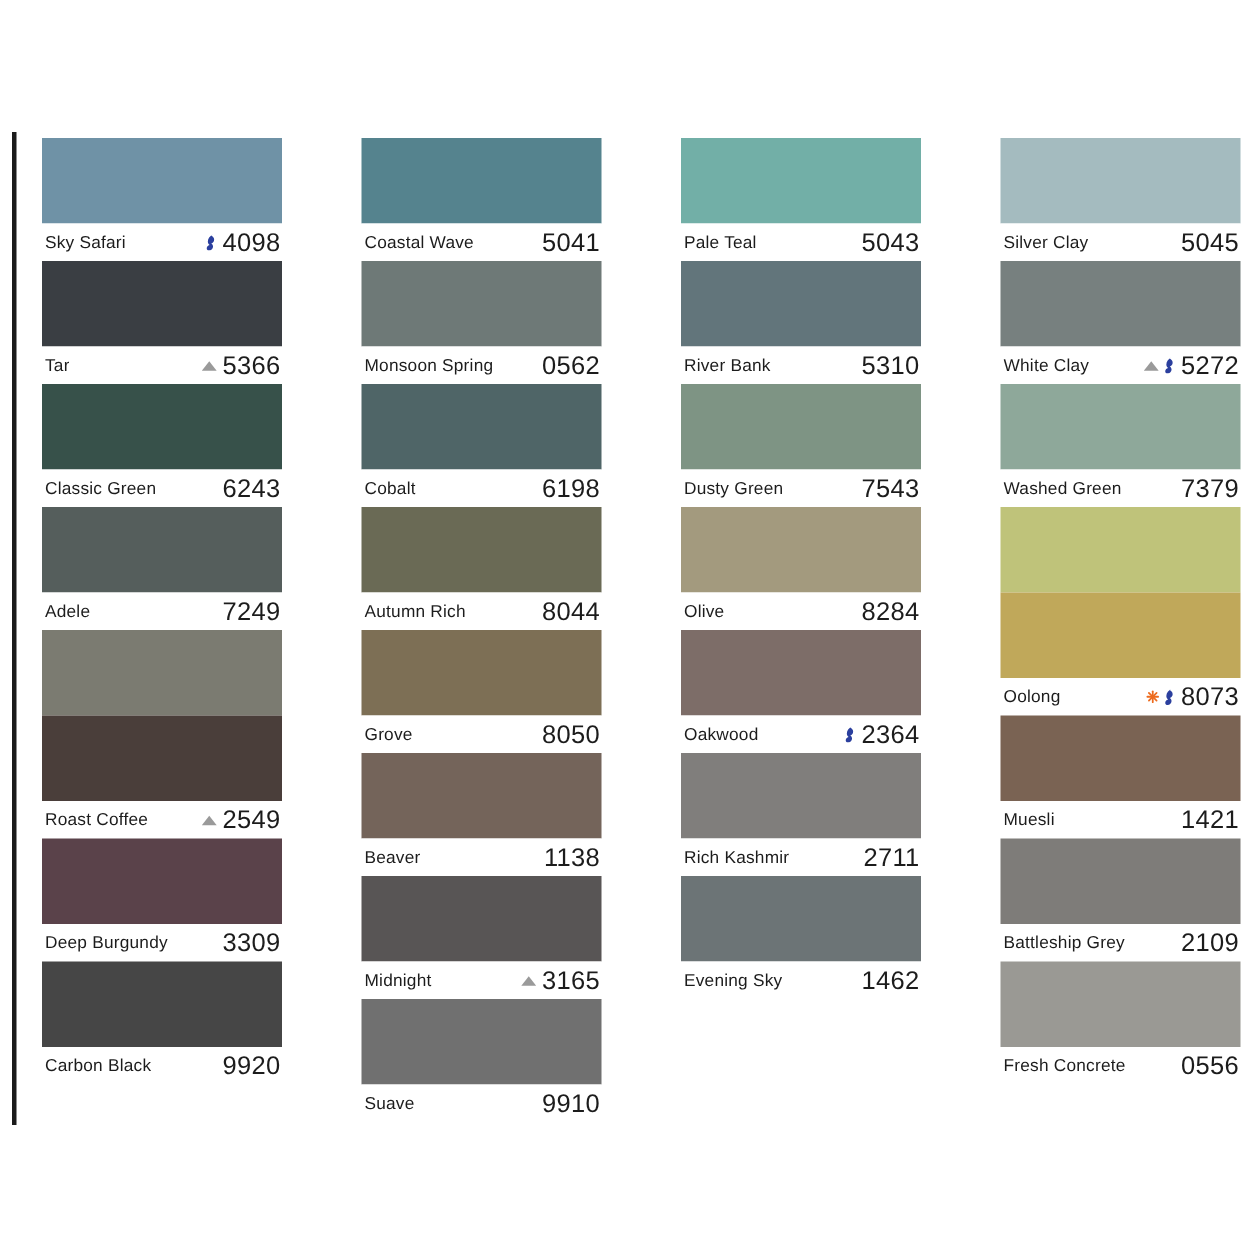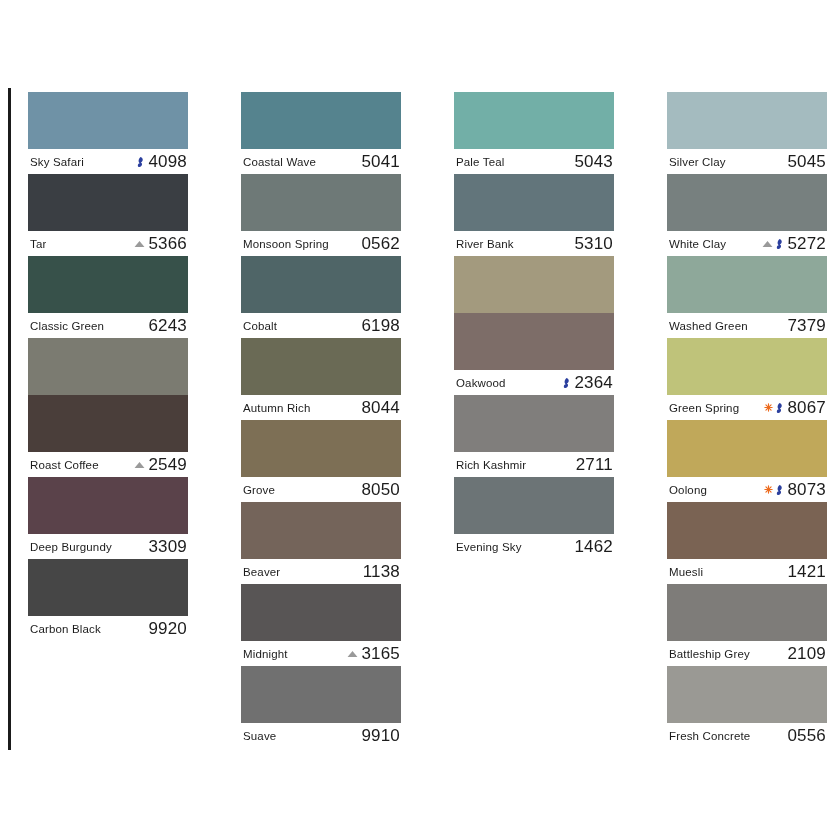--- a/index.html
+++ b/index.html
@@ -137,20 +137,29 @@
         <div class="swatch-cell">
           <div class="swatch-chip" style="background: rgb(55, 81, 74);"></div>
           <div class="swatch-meta">
             <span class="swatch-name">Classic Green</span>
             <span class="swatch-right">
               <span class="swatch-code">6243</span>
             </span>
           </div>
         </div>
         <div class="swatch-cell">
+          <div class="swatch-chip" style="background: rgb(85, 94, 92);"></div>
+          <div class="swatch-meta">
+            <span class="swatch-name">Adele</span>
+            <span class="swatch-right">
+              <span class="swatch-code">7249</span>
+            </span>
+          </div>
+        </div>
+        <div class="swatch-cell">
           <div class="swatch-chip" style="background: rgb(123, 123, 113);"></div>
         </div>
         <div class="swatch-cell">
           <div class="swatch-chip" style="background: rgb(74, 62, 58);"></div>
           <div class="swatch-meta">
             <span class="swatch-name">Roast Coffee</span>
             <span class="swatch-right">
               <span class="icon icon-tri">
                 <svg viewBox="0 0 16 11" width="100%" height="100%" aria-hidden="true">
                   <path d="M8 1 L15.2 10 L0.8 10 Z" fill="#9A9A9A"></path>
@@ -271,21 +280,36 @@
         <div class="swatch-cell">
           <div class="swatch-chip" style="background: rgb(98, 117, 123);"></div>
           <div class="swatch-meta">
             <span class="swatch-name">River Bank</span>
             <span class="swatch-right">
               <span class="swatch-code">5310</span>
             </span>
           </div>
         </div>
         <div class="swatch-cell">
+          <div class="swatch-chip" style="background: rgb(126, 148, 132);"></div>
+          <div class="swatch-meta">
+            <span class="swatch-name">Dusty Green</span>
+            <span class="swatch-right">
+              <span class="swatch-code">7543</span>
+            </span>
+          </div>
+        </div>
+        <div class="swatch-cell">
           <div class="swatch-chip" style="background: rgb(163, 154, 126);"></div>
+          <div class="swatch-meta">
+            <span class="swatch-name">Olive</span>
+            <span class="swatch-right">
+              <span class="swatch-code">8284</span>
+            </span>
+          </div>
         </div>
         <div class="swatch-cell">
           <div class="swatch-chip" style="background: rgb(125, 109, 104);"></div>
           <div class="swatch-meta">
             <span class="swatch-name">Oakwood</span>
             <span class="swatch-right">
               <span class="icon icon-drop">
                 <svg viewBox="0 0 12 18" width="100%" height="100%" aria-hidden="true">
                   <path d="M7.4 0.6 C4.6 2.2 2.0 4.6 2.0 8.2 c0 1.6 0.7 2.9 1.9 3.7 c-1.9 0.5 -3.1 2.0 -3.1 3.9 c0 1.4 1.1 2.2 2.6 2.2 c2.4 0 4.3 -1.9 4.3 -4.3 c0 -1.5 -0.8 -2.7 -2.0 -3.4 c2.0 -0.6 3.2 -2.1 3.2 -4.1 c0 -2.1 -1.4 -3.9 -3.4 -4.6 z" fill="#2B3F9E"></path>
                 </svg>
@@ -346,64 +370,42 @@
           <div class="swatch-chip" style="background: rgb(142, 168, 154);"></div>
           <div class="swatch-meta">
             <span class="swatch-name">Washed Green</span>
             <span class="swatch-right">
               <span class="swatch-code">7379</span>
             </span>
           </div>
         </div>
         <div class="swatch-cell">
           <div class="swatch-chip" style="background: rgb(191, 195, 122);"></div>
-          <div class="swatch-meta">
-            <span class="swatch-name">Green Spring</span>
+        </div>
+        <div class="swatch-cell">
+          <div class="swatch-chip" style="background: rgb(192, 168, 90);"></div>
+          <div class="swatch-meta">
+            <span class="swatch-name">Oolong</span>
             <span class="swatch-right">
               <span class="icon icon-star">
                 <svg viewBox="0 0 20 20" width="100%" height="100%" aria-hidden="true">
                   <g stroke="#ED6B1E" stroke-width="2.6" stroke-linecap="round">
                     <line x1="10" y1="2" x2="10" y2="18"></line>
                     <line x1="2" y1="10" x2="18" y2="10"></line>
                     <line x1="4.3" y1="4.3" x2="15.7" y2="15.7"></line>
                     <line x1="15.7" y1="4.3" x2="4.3" y2="15.7"></line>
                   </g>
                   <circle cx="10" cy="10" r="2.6" fill="#ED6B1E"></circle>
                 </svg>
               </span>
               <span class="icon icon-drop">
                 <svg viewBox="0 0 12 18" width="100%" height="100%" aria-hidden="true">
                   <path d="M7.4 0.6 C4.6 2.2 2.0 4.6 2.0 8.2 c0 1.6 0.7 2.9 1.9 3.7 c-1.9 0.5 -3.1 2.0 -3.1 3.9 c0 1.4 1.1 2.2 2.6 2.2 c2.4 0 4.3 -1.9 4.3 -4.3 c0 -1.5 -0.8 -2.7 -2.0 -3.4 c2.0 -0.6 3.2 -2.1 3.2 -4.1 c0 -2.1 -1.4 -3.9 -3.4 -4.6 z" fill="#2B3F9E"></path>
                 </svg>
               </span>
-              <span class="swatch-code">8067</span>
-            </span>
-          </div>
-        </div>
-        <div class="swatch-cell">
-          <div class="swatch-chip" style="background: rgb(192, 168, 90);"></div>
-          <div class="swatch-meta">
-            <span class="swatch-name">Oolong</span>
-            <span class="swatch-right">
-              <span class="icon icon-star">
-                <svg viewBox="0 0 20 20" width="100%" height="100%" aria-hidden="true">
-                  <g stroke="#ED6B1E" stroke-width="2.6" stroke-linecap="round">
-                    <line x1="10" y1="2" x2="10" y2="18"></line>
-                    <line x1="2" y1="10" x2="18" y2="10"></line>
-                    <line x1="4.3" y1="4.3" x2="15.7" y2="15.7"></line>
-                    <line x1="15.7" y1="4.3" x2="4.3" y2="15.7"></line>
-                  </g>
-                  <circle cx="10" cy="10" r="2.6" fill="#ED6B1E"></circle>
-                </svg>
-              </span>
-              <span class="icon icon-drop">
-                <svg viewBox="0 0 12 18" width="100%" height="100%" aria-hidden="true">
-                  <path d="M7.4 0.6 C4.6 2.2 2.0 4.6 2.0 8.2 c0 1.6 0.7 2.9 1.9 3.7 c-1.9 0.5 -3.1 2.0 -3.1 3.9 c0 1.4 1.1 2.2 2.6 2.2 c2.4 0 4.3 -1.9 4.3 -4.3 c0 -1.5 -0.8 -2.7 -2.0 -3.4 c2.0 -0.6 3.2 -2.1 3.2 -4.1 c0 -2.1 -1.4 -3.9 -3.4 -4.6 z" fill="#2B3F9E"></path>
-                </svg>
-              </span>
               <span class="swatch-code">8073</span>
             </span>
           </div>
         </div>
         <div class="swatch-cell">
           <div class="swatch-chip" style="background: rgb(122, 99, 83);"></div>
           <div class="swatch-meta">
             <span class="swatch-name">Muesli</span>
             <span class="swatch-right">
               <span class="swatch-code">1421</span>

